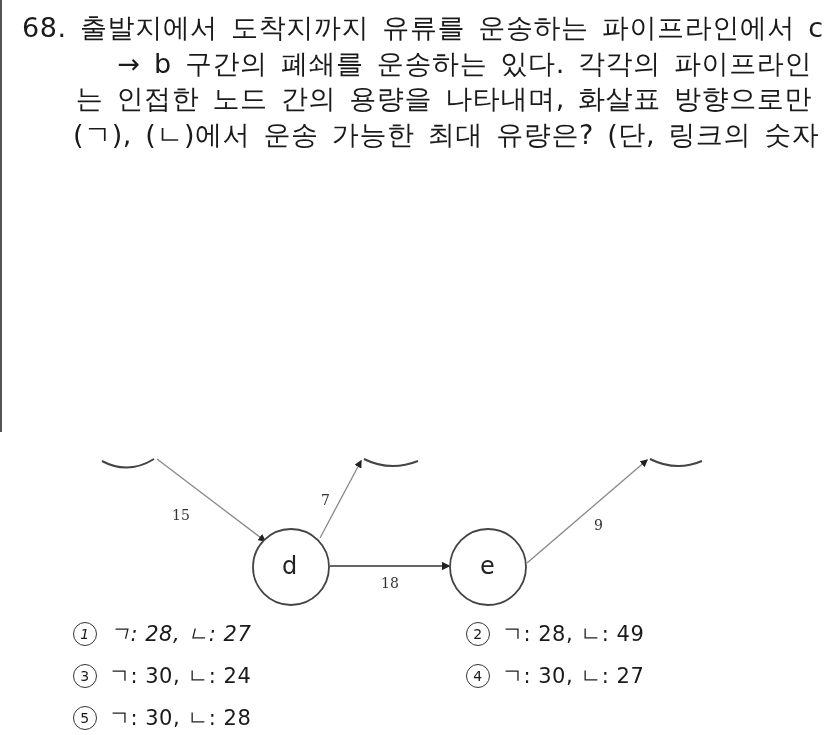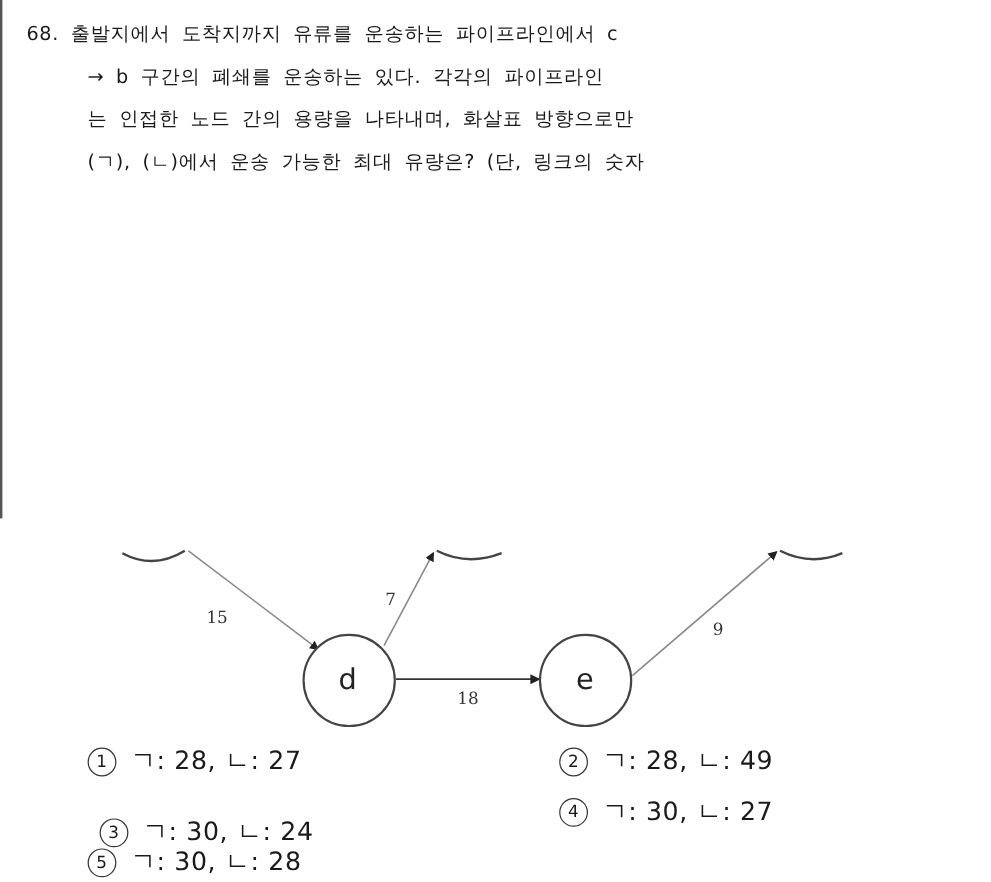--- a/index.html
+++ b/index.html
@@ -1,20 +1,20 @@
 <!DOCTYPE html>
 <html><head>
 <meta charset="utf-8">
 <style>
   html, body { margin: 0; padding: 0; background: #ffffff; }
   body { width: 826px; height: 735px; position: relative; overflow: hidden;
          font-family: "DejaVu Sans", "Liberation Sans", sans-serif; color: #1a1a1a; }
   .left-rule { position: absolute; left: 0; top: 0; width: 2px; height: 432px; background: #555; }
   .question { position: absolute; left: 22px; top: 10px; width: 790px; }
-  .q-line { font-size: 16px; line-height: 35.5px; white-space: nowrap; letter-spacing: 0.6px; word-spacing: 4px; }
+  .q-line { font-size: 27px; line-height: 35.5px; white-space: nowrap; letter-spacing: 0.6px; word-spacing: 4px; text-align: right; }
   .q-line.indent { padding-left: 51px; }
   .diagram { position: absolute; left: 0; top: 440px; width: 826px; height: 170px; }
   .diagram svg { position: absolute; left: 0; top: 0; }
   .edge-label { position: absolute; font-family: "DejaVu Serif", "Liberation Serif", serif; font-size: 14px; color: #333; }
   .node-label { position: absolute; font-size: 24px; color: #222; }
   .options { position: absolute; left: 73px; top: 620px; width: 700px; }
   .opt { position: absolute; font-size: 21px; white-space: nowrap; letter-spacing: 0.5px; }
   .opt .num { display: inline-block; width: 22px; height: 22px; border: 1.3px solid #333; border-radius: 50%;
               font-size: 14px; line-height: 22px; text-align: center; vertical-align: 2px; margin-right: 12px; }
 </style>
@@ -52,18 +52,18 @@
   </svg>
   <span class="node-label" style="left:282px; top:112px;">d</span>
   <span class="node-label" style="left:480px; top:112px;">e</span>
   <span class="edge-label" style="left:172px; top:67px;">15</span>
   <span class="edge-label" style="left:321px; top:52px;">7</span>
   <span class="edge-label" style="left:381px; top:135px;">18</span>
   <span class="edge-label" style="left:594px; top:77px;">9</span>
 </div>
 
 <div class="options">
-  <div class="opt" style="left:0; top:0;"><span class="num">1</span><span>ㄱ: 28, ㄴ: 27</span></div>
+  <div class="opt" style="left:0; top:0;font-style:italic;"><span class="num">1</span><span>ㄱ: 28, ㄴ: 27</span></div>
   <div class="opt" style="left:393px; top:0;"><span class="num">2</span><span>ㄱ: 28, ㄴ: 49</span></div>
-  <div class="opt" style="left:10px; top:42px;margin-top:17px;"><span class="num">3</span><span>ㄱ: 30, ㄴ: 24</span></div>
+  <div class="opt" style="left:0; top:42px;"><span class="num">3</span><span>ㄱ: 30, ㄴ: 24</span></div>
   <div class="opt" style="left:393px; top:42px;"><span class="num">4</span><span>ㄱ: 30, ㄴ: 27</span></div>
   <div class="opt" style="left:0; top:84px;"><span class="num">5</span><span>ㄱ: 30, ㄴ: 28</span></div>
 </div>
 
 </body></html>

